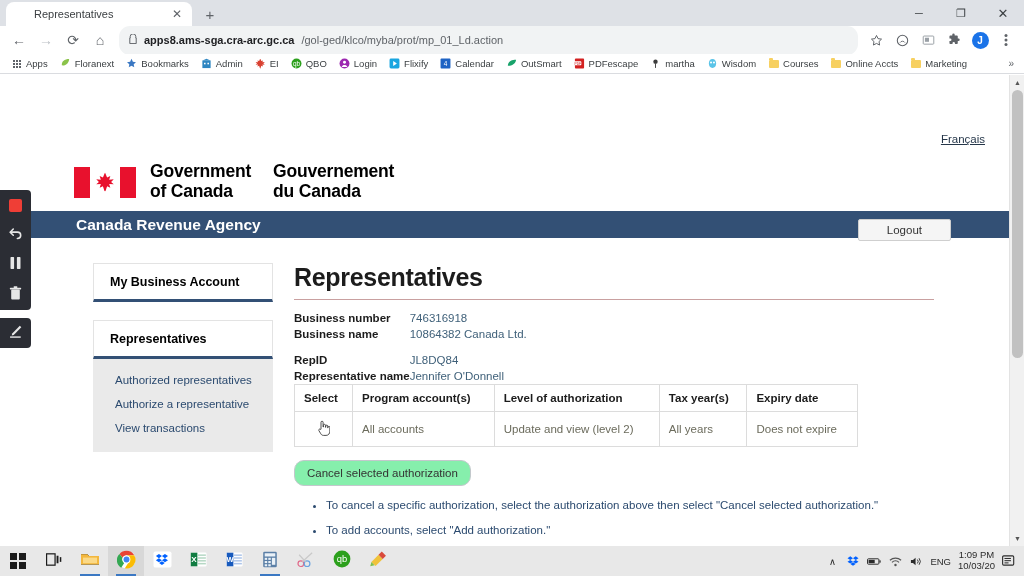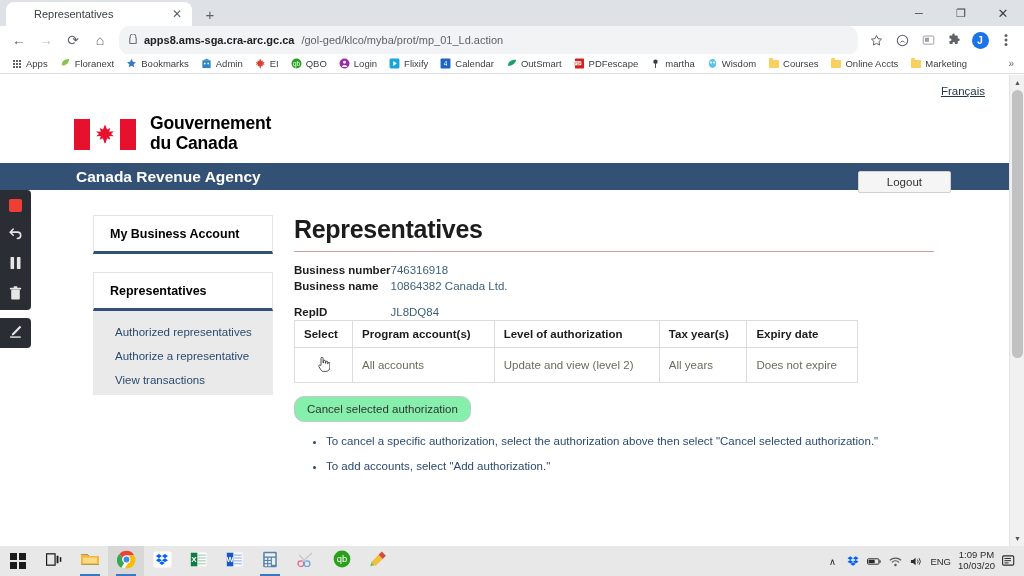--- a/index.html
+++ b/index.html
@@ -70,21 +70,21 @@
   .folder:before { content:''; position:absolute; top:-2px; left:0; width:4px; height:2px; background:#f7d060; border-radius:1px 1px 0 0; }
   .chev-more { margin-left:auto; color:#5f6368; font-size:10px; padding-right:4px; }
 
   
   .viewport {
     position:absolute; top:75px; left:0; width:1024px; height:471px;
     background:#ffffff; overflow:hidden;
   }
   .page { position:absolute; top:0; left:0; width:1009px; height:471px; background:#fff; }
 
-  .lang-row { height:30px; position:relative; }
+  .lang-row { height:30px; position:relative;margin-top:48px; }
   .lang-link {
     position:absolute; right:24px; top:10px;
     font-size:11.5px; color:#26374a; text-decoration:underline;
   }
   .goc-band { height:58px; display:flex; align-items:center; padding-left:74px; gap:14px; }
   .flag { width:62px; height:31px; position:relative; background:#fff; display:flex; }
   .flag .bar { width:16px; background:#e8112d; height:31px; }
   .flag .mid { flex:1; background:#fff; position:relative; }
   .flag .mpl {
     position:absolute; left:50%; top:50%; transform:translate(-50%,-50%);
@@ -103,21 +103,21 @@
     position:absolute; right:58px; top:8px;
     background:#f5f5f5; border:1px solid #cfcfcf; border-radius:2px;
     padding:4px 28px; font-size:11.5px; color:#333; cursor:pointer;
   }
 
   .body-wrap { display:flex; padding-top:25px; }
   .sidebar { width:180px; margin-left:93px; flex:0 0 180px; }
   .side-box { background:#fff; border:1px solid #e3e3e3; border-bottom:3px solid #335075; padding:11px 0 10px 16px; }
   .side-box .t { font-size:12.5px; font-weight:bold; color:#000; }
   .side-box.second { margin-top:18px; }
-  .side-links { background:#eaeaea; padding:9px 0 3px 0; }
+  .side-links { background:#eaeaea; padding:9px 0 12px 0; }
   .side-links a { display:block; padding:6px 0 6px 22px; font-size:11.5px; color:#2b4a6f; text-decoration:none; }
 
   .content { margin-left:21px; flex:1; padding-right:40px; }
   h1.page-title { font-size:25px; font-weight:bold; color:#1c1c1c; letter-spacing:-0.3px; }
   .title-rule { border-bottom:1px solid #c9a0a0; margin-top:7px; margin-bottom:10px; width:640px; }
 
   table.info { border-collapse:collapse; }
   table.info td { font-size:11.5px; padding:2px 0; vertical-align:top; }
   td.lbl { font-weight:bold; color:#1c1c1c; padding-right:16px; white-space:nowrap; }
   td.val { color:#3f6079; }
@@ -394,20 +394,24 @@
 
     <div class="goc-band">
       <div class="flag">
         <div class="bar"></div>
             <div class="mid">
               <div class="mpl"></div>
             </div>
             <div class="bar"></div>
       </div>
       <div class="goc-text">
+        <div>
+          <span>Government</span><br>
+          <span>of Canada</span>
+        </div>
         <div>
           <span>Gouvernement</span><br>
           <span>du Canada</span>
         </div>
       </div>
     </div>
 
     <div class="cra-band">
       <div class="cra-title">Canada Revenue Agency</div>
       <button class="logout-btn">Logout</button>
@@ -441,20 +445,24 @@
           <tr>
             <td class="lbl">Business name</td>
             <td class="val">10864382 Canada Ltd.</td>
           </tr>
           <tr>
                   <td class="info-gap" colspan="2"></td>
                 </tr>
           <tr>
             <td class="lbl">RepID</td>
             <td class="val">JL8DQ84</td>
+          </tr>
+          <tr>
+            <td class="lbl">Representative name</td>
+            <td class="val">Jennifer O'Donnell</td>
           </tr>
         </tbody>
             </table>
 
 
         <table class="auth">
           <thead>
             <tr>
               <th class="c-sel">Select</th>
               <th>Program account(s)</th>

